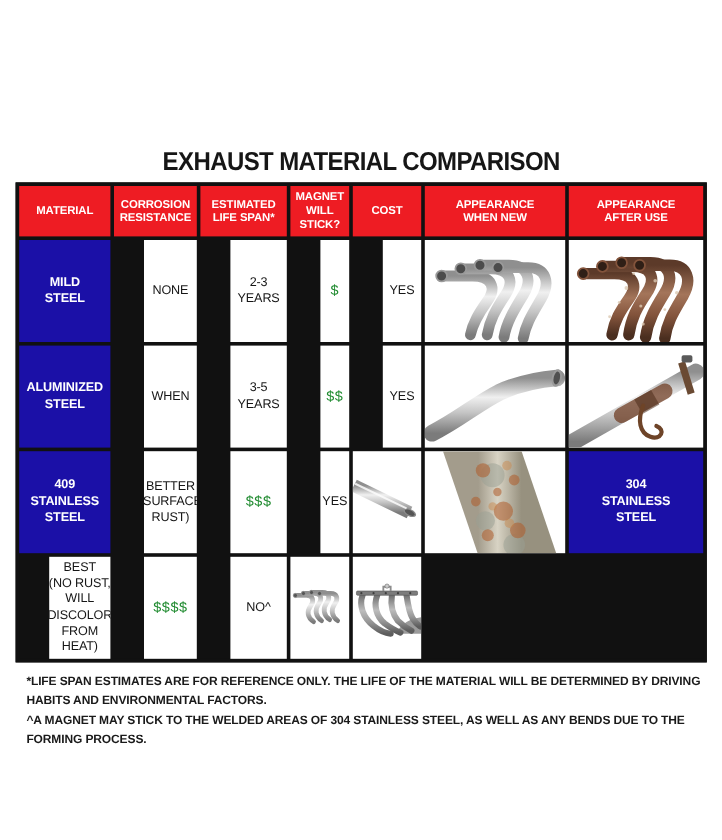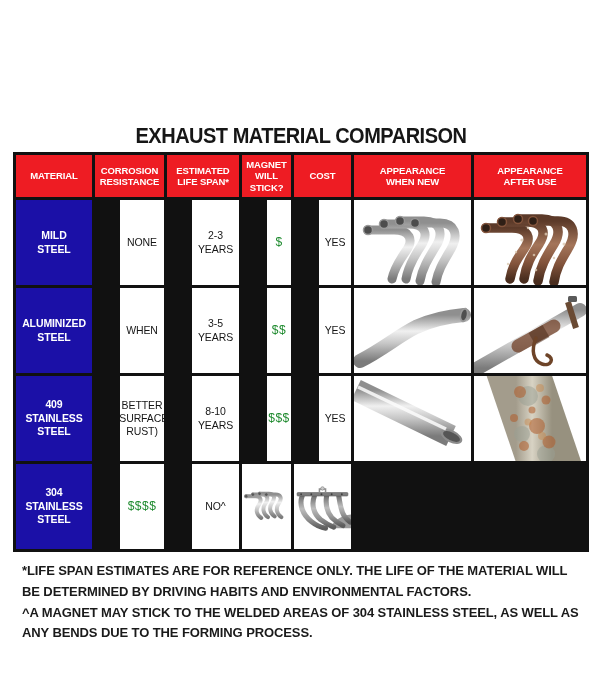--- a/index.html
+++ b/index.html
@@ -36,21 +36,21 @@
   }
   .vcell {
     color:#161616; font-weight:normal; font-size:10.5px; line-height:1.25; letter-spacing:-0.1px;margin-left:25px;
   }
   .cost { color:var(--cost-green, #1e8a2e); font-size:12px; letter-spacing:0.5px; }
   .icell { padding:0; }
   .icell svg { display:block; width:100%; height:100%; }
 
   .footnotes {
     position:absolute; top:561px; left:22px; width:562px;
-    font-weight:bold; font-size:13px; line-height:1.6;
+    font-weight:bold; font-size:10px; line-height:1.6;
     color:#1a1a1a; letter-spacing:-0.1px;
   }
 </style>
 </head>
 <body>
 
 <svg width="0" height="0" style="position:absolute" aria-hidden="true">
   <defs>
     <linearGradient id="gSteel" x1="0" y1="0" x2="0" y2="1">
       <stop offset="0" stop-color="#8f8f8f"></stop>
@@ -170,21 +170,20 @@
         <path d="M62,50 C57,62 59,73 68,76 C77,79 81,70 73,67" fill="none" stroke="#6e4428" stroke-width="3.5" stroke-linecap="round"></path>
       </svg>
     </div>
 
     <div class="cell mcell">409
 STAINLESS
 STEEL</div>
     <div class="cell vcell">BETTER
 (SURFACE
 RUST)</div>
-    <div class="cell vcell">8-10 YEARS</div>
     <div class="cell vcell cost">$$$</div>
     <div class="cell vcell">YES</div>
     <div class="cell icell">
       <svg viewBox="0 0 117 85" aria-label="straight polished stainless tube">
         <path d="M2,14 L97,60" fill="none" stroke="url(#gSteel)" stroke-width="22"></path>
         <ellipse cx="97.5" cy="60.5" rx="6" ry="11.6" fill="#8c8c8c" transform="rotate(-64 97.5 60.5)"></ellipse>
         <ellipse cx="97.5" cy="60.5" rx="4" ry="9.2" fill="#555555" transform="rotate(-64 97.5 60.5)"></ellipse>
         <path d="M4,11 L92,53" fill="none" stroke="#fbfbfb" stroke-width="3.5" opacity="0.85"></path>
       </svg>
     </div>
@@ -209,20 +208,24 @@
           <circle cx="66" cy="12" r="4"></circle>
             <circle cx="54" cy="46" r="3.5"></circle>
             <circle cx="68" cy="60" r="4"></circle>
         </g>
       </svg>
     </div>
 
     <div class="cell mcell">304
 STAINLESS
 STEEL</div>
+    <div class="cell vcell">BEST
+(NO RUST,
+WILL DISCOLOR
+FROM HEAT)</div>
     <div class="cell vcell cost">$$$$</div>
     <div class="cell vcell">NO^</div>
     <div class="cell icell">
       <svg viewBox="0 0 117 85" aria-label="new stainless header tubes">
         <g fill="none" stroke="url(#gSteel)" stroke-width="9.5" stroke-linecap="round">
           <path d="M10,18 H32 C45,18 48,28 40,39 C32,50 34,62 46,70"></path>
           <path d="M26,14 H48 C61,14 64,24 56,35 C48,46 50,60 62,68"></path>
           <path d="M42,12 H64 C77,12 80,22 72,33 C64,44 66,58 78,66"></path>
           <path d="M58,14 H80 C93,14 96,24 88,35 C80,46 82,60 94,68"></path>
         </g>

